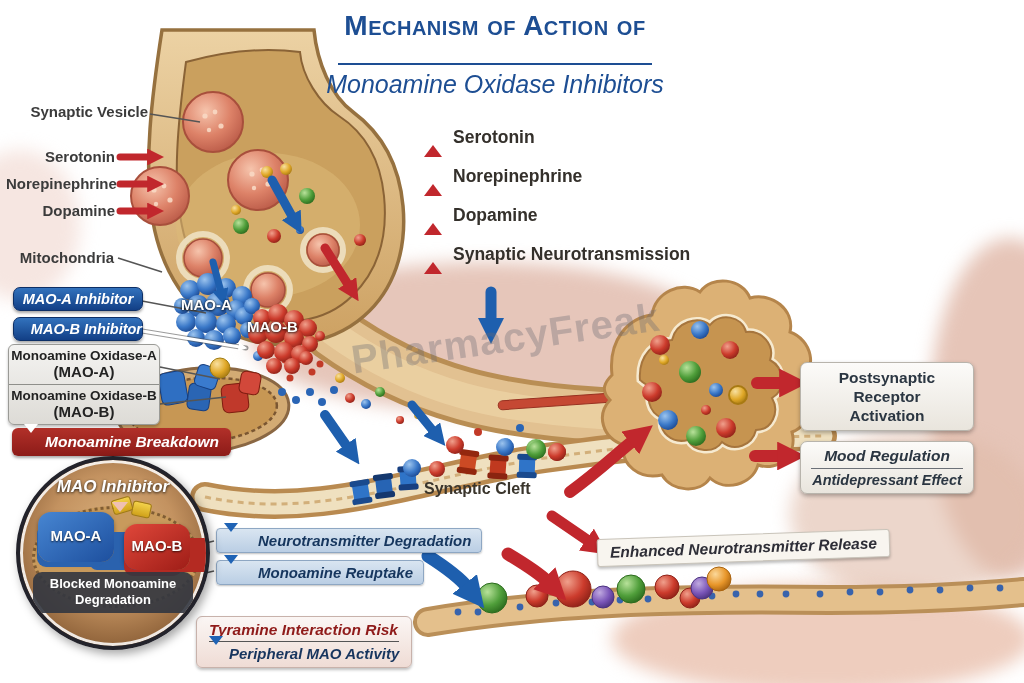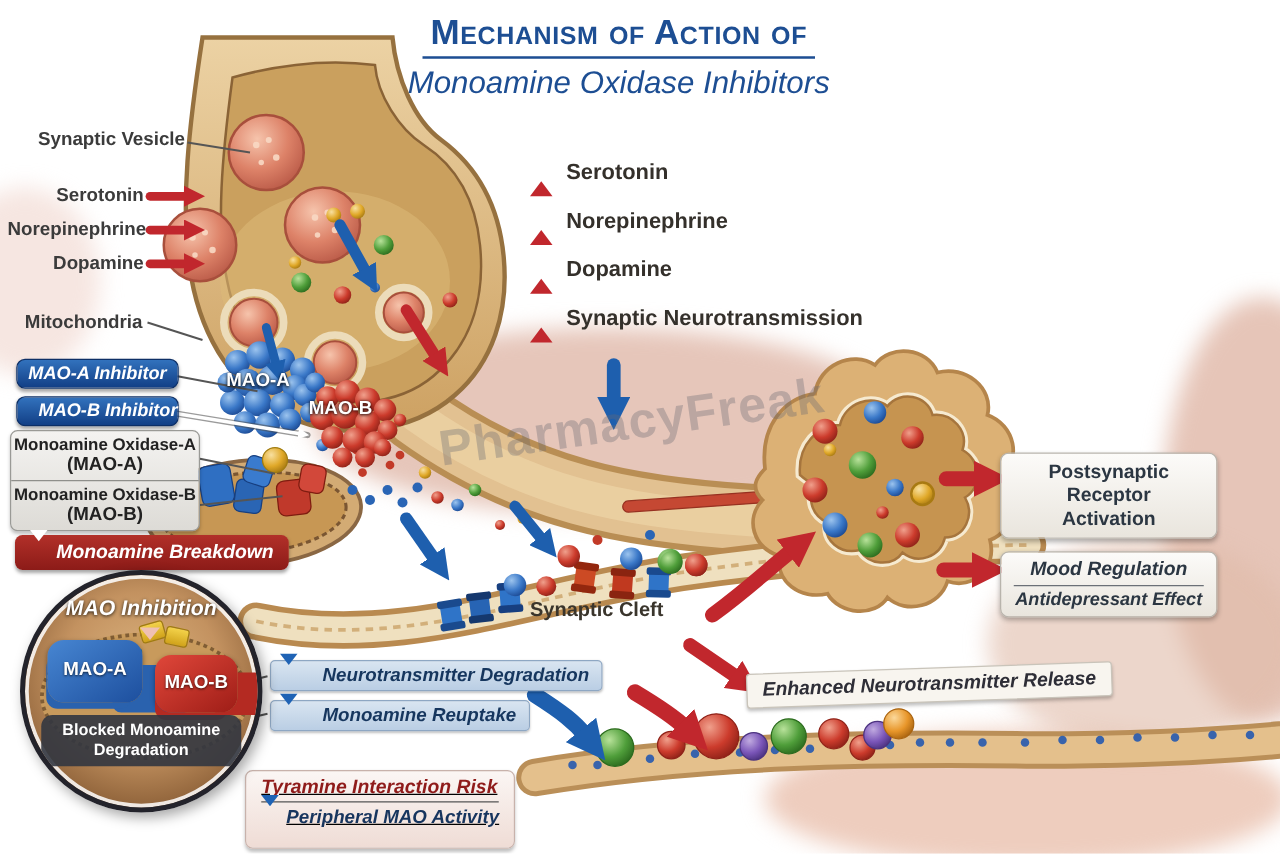--- a/index.html
+++ b/index.html
@@ -10,21 +10,21 @@
   .tissue{position:absolute;border-radius:50%;filter:blur(9px);}
   .t1{left:250px;top:262px;width:470px;height:150px;background:rgba(226,188,174,.85);}
   .t2{left:930px;top:238px;width:160px;height:340px;background:rgba(224,183,166,.8);}
   .t3{left:612px;top:584px;width:420px;height:110px;background:rgba(236,200,183,.9);}
   .t4{left:-40px;top:150px;width:120px;height:150px;background:rgba(238,210,200,.55);}
   .t5{left:790px;top:430px;width:250px;height:170px;background:rgba(224,186,168,.6);}
   svg#illustration{position:absolute;left:0;top:0;}
   
   #title{left:280px;top:10px;width:430px;text-align:center;color:#1d4e93;}
   #title .l1{display:inline-block;font-weight:bold;font-size:28px;letter-spacing:.5px;
-     font-variant:small-caps;border-bottom:2px solid #1d4e93;padding:0 6px 3px;}
+     font-variant:small-caps;border-bottom:2px solid #1d4e93;padding:0 6px 21px;}
   #title .l2{font-weight:normal;font-style:italic;font-size:25px;margin-top:5px;}
   .side-label{position:absolute;font-weight:bold;font-size:15px;color:#3b3b3b;text-align:right;}
   .pill-blue{position:absolute;background:linear-gradient(#3272bd,#123f86);border:1px solid #0d2f66;
      border-radius:7px;color:#fff;font-style:italic;font-weight:bold;font-size:14.5px;
      padding:3px 0;width:128px;text-align:center;box-shadow:0 2px 3px rgba(0,0,0,.35);}
   .enzyme-box{position:absolute;left:8px;top:344px;width:150px;background:linear-gradient(#f4f3f1,#dddbd6);
      border:1px solid #9a9a96;border-radius:6px;color:#222;text-align:center;
      box-shadow:0 2px 3px rgba(0,0,0,.25);}
   .enzyme-box .sec{padding:3px 2px 4px;}
   .enzyme-box .sec+.sec{border-top:1px solid #8f8f8b;}
@@ -44,21 +44,21 @@
      border:1px solid #b8b4ac;border-radius:7px;color:#2b3642;text-align:center;
      box-shadow:0 2px 4px rgba(0,0,0,.3);padding:5px 4px;}
   .outcome-box .b1{font-weight:bold;font-size:15.5px;line-height:19px;}
   .outcome-box .it{font-style:italic;font-weight:bold;font-size:15.5px;}
   .outcome-box .divider{height:1px;background:#6b7077;margin:3px 6px;}
   .outcome-box .it2{font-style:italic;font-weight:bold;font-size:14.5px;}
   #enhanced{left:597px;top:534px;background:#f8f5ef;border:1px solid #c9c4ba;border-radius:3px;
      transform:rotate(-2deg);font-style:italic;font-weight:bold;font-size:15.5px;color:#2e2e37;
      padding:4px 12px;box-shadow:0 2px 3px rgba(0,0,0,.25);}
   #tyramine{left:196px;top:616px;background:linear-gradient(#fbf6f4,#efdcd5);border:1px solid #c8b2ab;
-     border-radius:6px;padding:4px 12px 16px;box-shadow:0 2px 3px rgba(0,0,0,.25);text-decoration:underline;}
+     border-radius:6px;padding:4px 12px 5px;box-shadow:0 2px 3px rgba(0,0,0,.25);}
   #tyramine .l1{color:#8f1b1a;font-style:italic;font-weight:bold;font-size:15.5px;
      border-bottom:1.5px solid #555;padding-bottom:2px;}
   #tyramine .l2{color:#17355e;font-style:italic;font-weight:bold;font-size:15px;margin-top:3px;
      display:flex;align-items:flex-end;gap:6px;justify-content:center;}
   #watermark{left:350px;top:316px;font-size:40px;font-weight:bold;letter-spacing:1px;
      color:rgba(105,105,115,.35);transform:rotate(-8deg);}
   .cluster-label{position:absolute;color:#fff;font-weight:bold;font-size:15px;
      text-shadow:0 1px 3px rgba(0,0,0,.8),0 0 2px rgba(0,0,0,.6);}
   
   #inset{left:16px;top:456px;width:186px;height:186px;border-radius:50%;border:4px solid #23232b;
@@ -500,21 +500,21 @@
   <div id="tyramine" class="abs">
     <div class="l1">Tyramine Interaction Risk</div>
     <div class="l2">
       <span class="arr arr-down arr-sm blue"><span class="bar"></span><span class="tri"></span></span>
       <span>Peripheral MAO Activity</span>
     </div>
   </div>
 
   <div id="inset" class="abs">
     <div class="mito-bg"></div>
-    <div id="inset-title">MAO Inhibition</div>
+    <div id="inset-title">MAO Inhibitor</div>
     <div class="y-piece" style="left:92px;top:38px;width:18px;height:13px;transform:rotate(-16deg);"></div>
     <div class="y-piece" style="left:112px;top:42px;width:17px;height:13px;transform:rotate(12deg);"></div>
     <div class="c-piece" style="left:80px;top:58px;width:11px;height:15px;transform:rotate(8deg);"></div>
     <div class="abs arr arr-down pinkarr" style="left:92px;top:52px;"><span class="bar"></span><span class="tri"></span></div>
     <div id="blob-a" class="inset-blob">MAO-A</div>
     <div id="blob-b" class="inset-blob">MAO-B</div>
     <div id="inset-banner">
       <div>Blocked Monoamine</div>
       <div>Degradation</div>
     </div>

